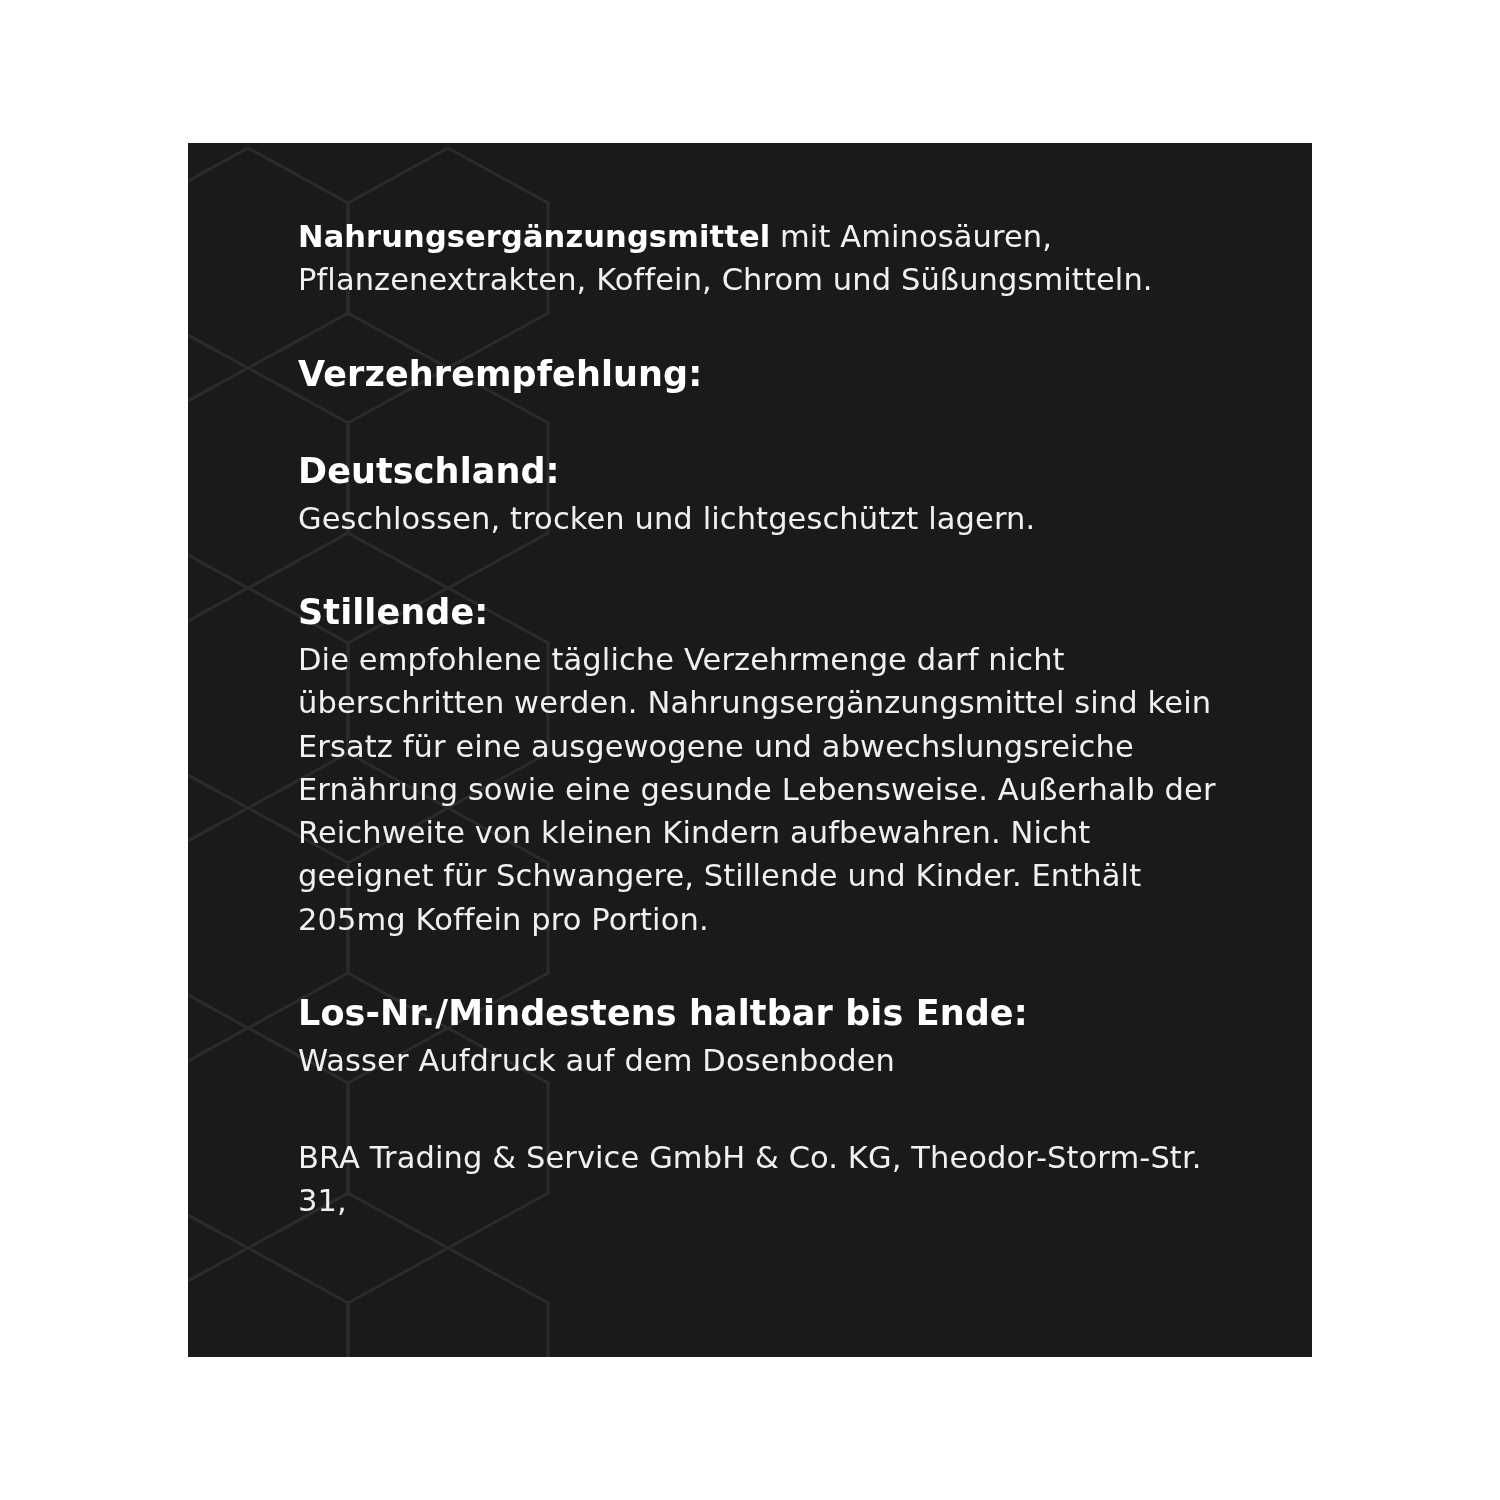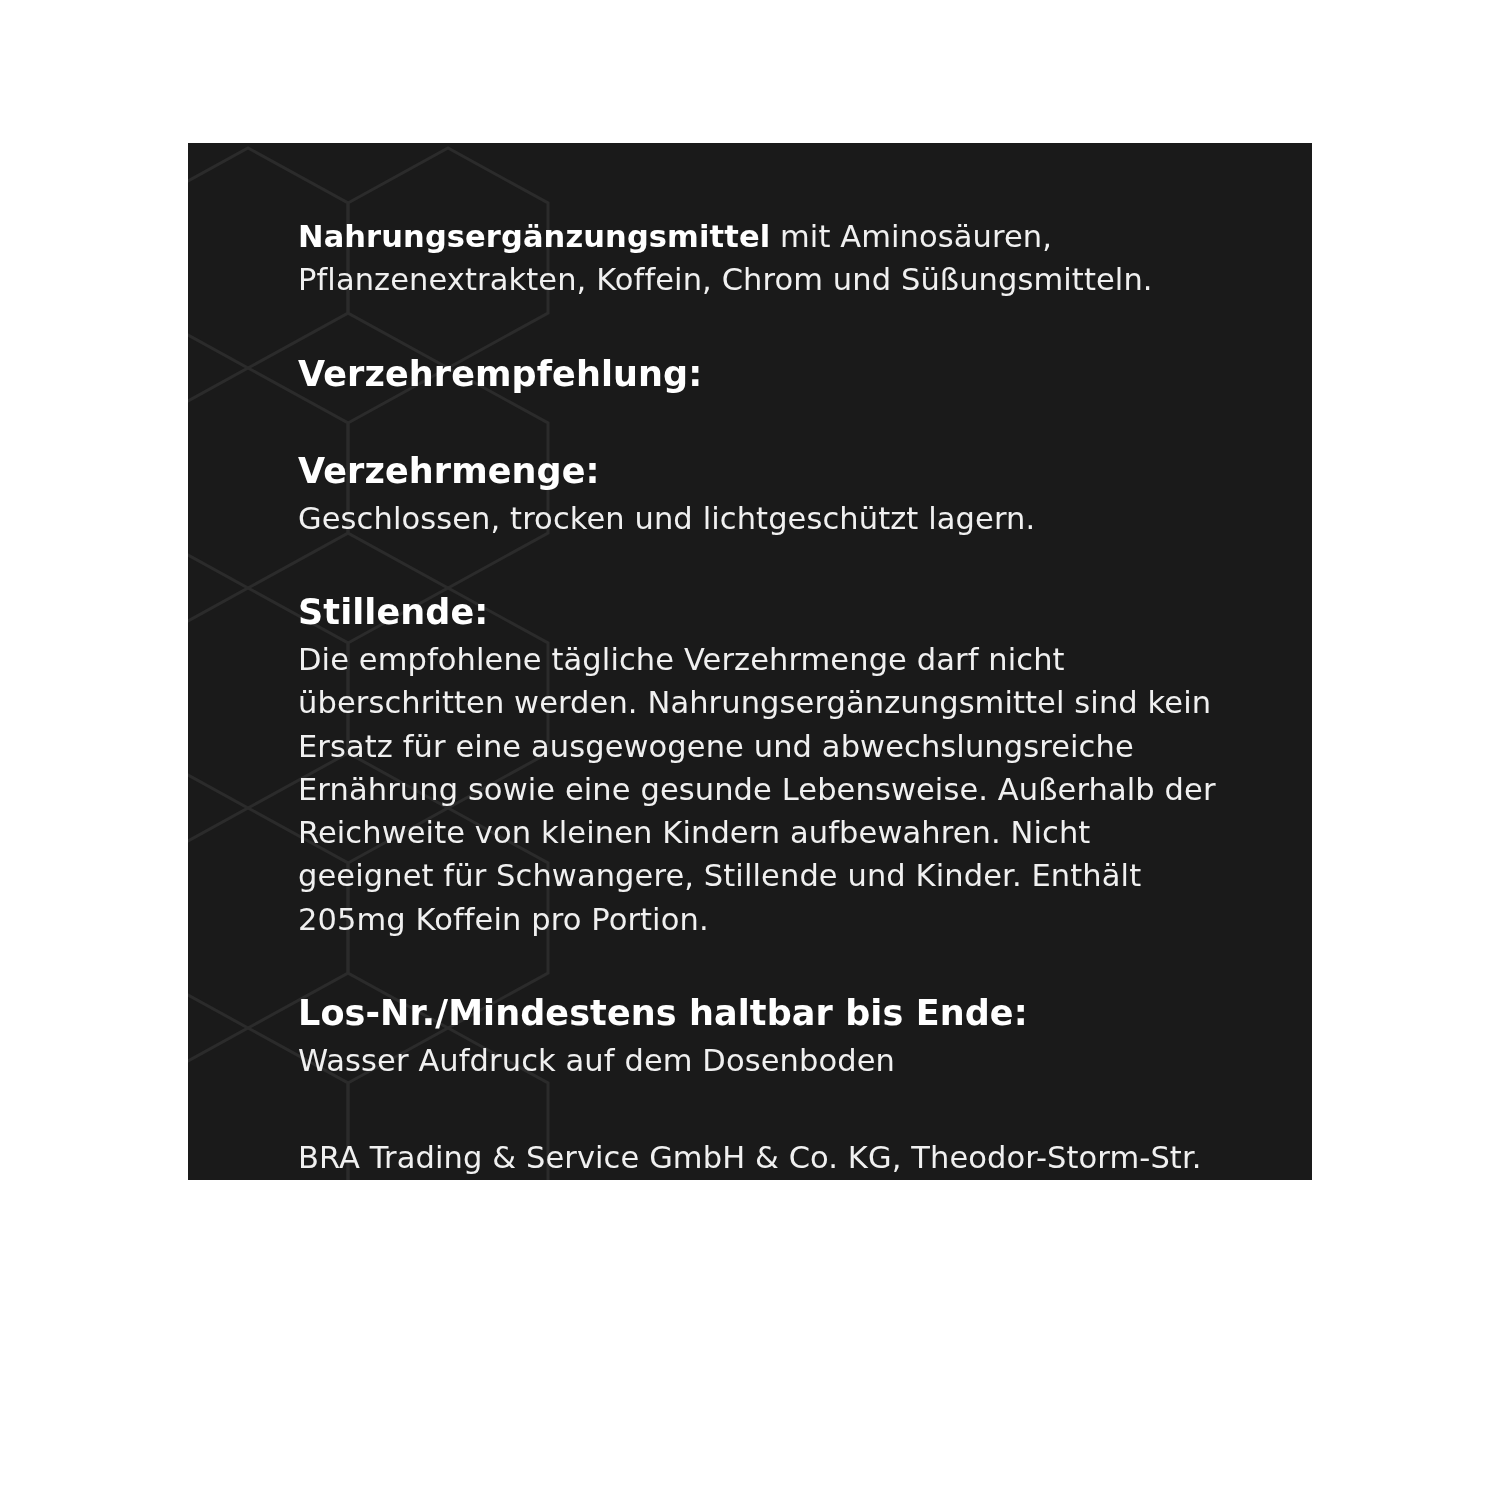--- a/index.html
+++ b/index.html
@@ -10,21 +10,21 @@
   body {
     width: 1500px;
     height: 1500px;
     font-family: "DejaVu Sans", "Liberation Sans", sans-serif;
     -webkit-font-smoothing: antialiased;
   }
 
   .canvas {
     position: relative;
     width: 1500px;
-    height: 1180px;
+    height: 1500px;
     background: #ffffff;
     overflow: hidden;
   }
 
   
   .label-panel {
     position: absolute;
     left: 188px;
     top: 143px;
     width: 1124px;
@@ -117,21 +117,21 @@
         <div class="para">
           <span class="lead">Nahrungsergänzungsmittel</span><span> mit Aminosäuren, Pflanzenextrakten, Koffein, Chrom und Süßungsmitteln.</span>
         </div>
       </div>
 
       <div class="block gap-lg">
         <div class="heading">Verzehrempfehlung:</div>
       </div>
 
       <div class="block gap-lg">
-        <div class="heading">Verzehrmenge:</div>
+        <div class="heading">Deutschland:</div>
         <div class="para">Geschlossen, trocken und lichtgeschützt lagern.</div>
       </div>
 
       <div class="block gap-lg">
         <div class="heading">Stillende:</div>
         <div class="para">Die empfohlene tägliche Verzehrmenge darf nicht überschritten werden. Nahrungsergänzungsmittel sind kein Ersatz für eine ausgewogene und abwechslungsreiche Ernährung sowie eine gesunde Lebensweise. Außerhalb der Reichweite von kleinen Kindern aufbewahren. Nicht geeignet für Schwangere, Stillende und Kinder. Enthält 205mg Koffein pro Portion.</div>
       </div>
 
       <div class="block gap-xl">
         <div class="heading">Los-Nr./Mindestens haltbar bis Ende:</div>

